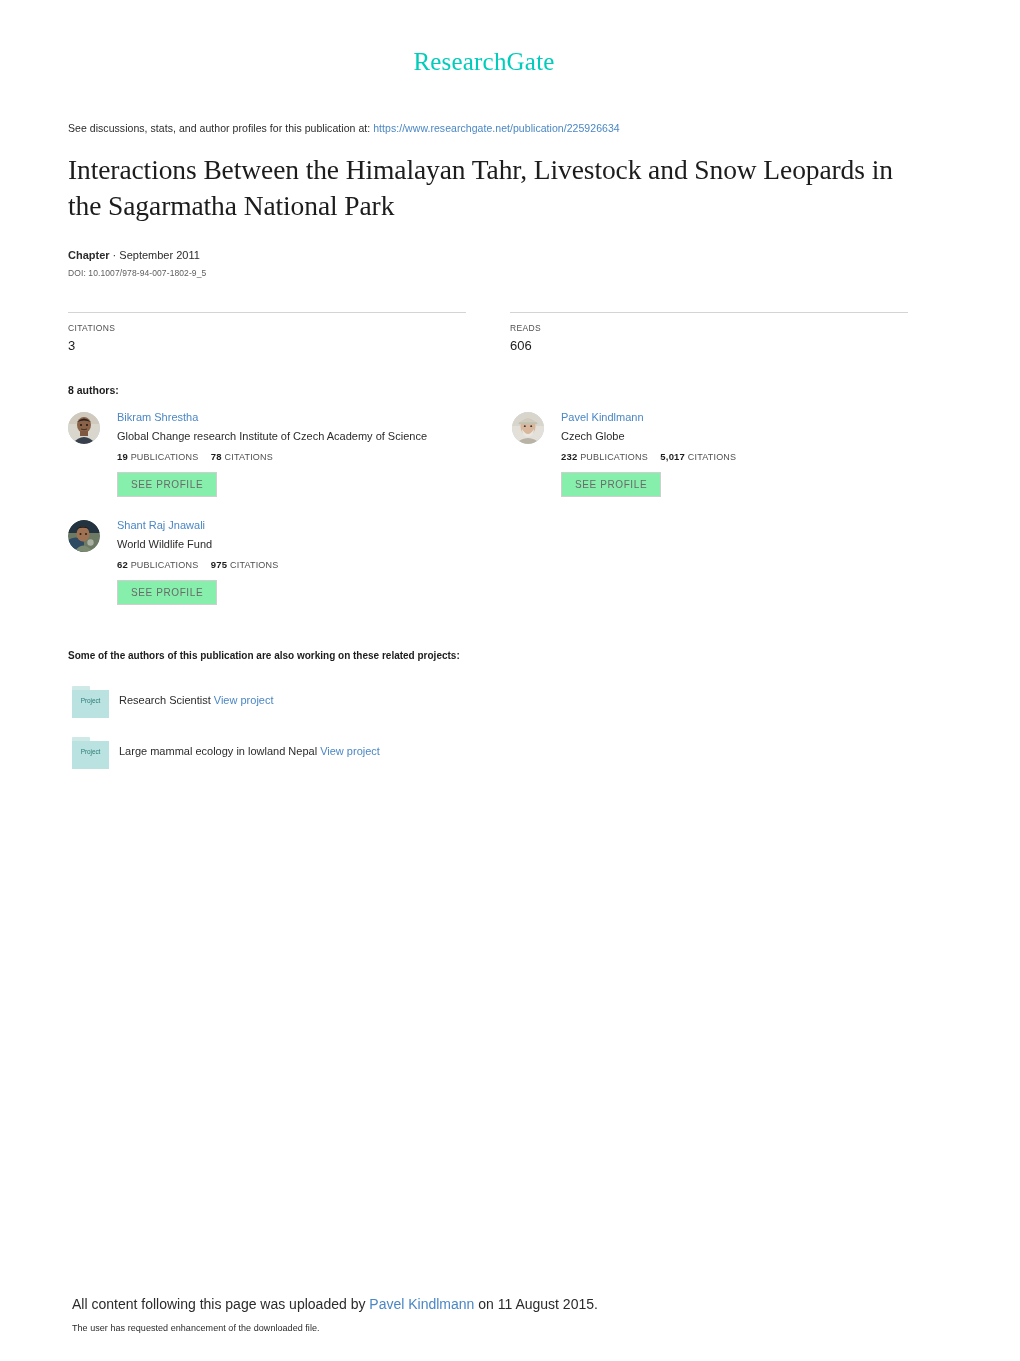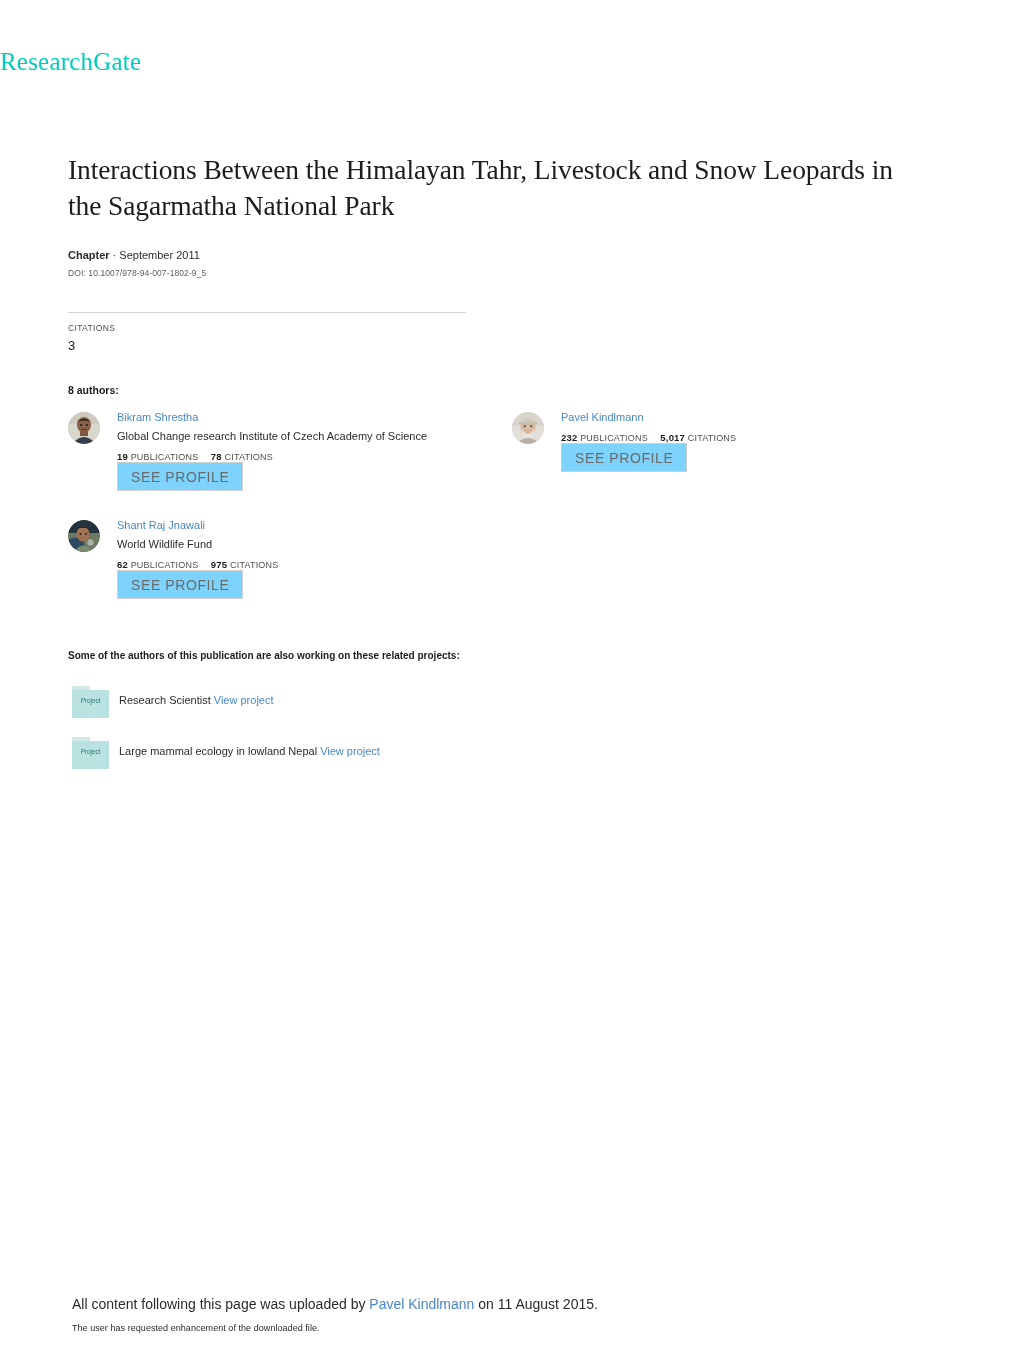--- a/index.html
+++ b/index.html
@@ -21,21 +21,21 @@
     overflow: hidden;
     box-sizing: border-box;
   }
 
   
   .brand-row {
     position: absolute;
     top: 48px;
     left: 0;
     right: 52px;
-    text-align: left;
+    text-align: center;
   }
   .brand-logo {
     font-family: "Liberation Serif", serif;
     font-size: 25px;
     letter-spacing: 0.2px;
     color: #00ccbb;
     display: inline-block;
   }
 
   
@@ -183,25 +183,26 @@
   .author-metrics b {
     color: #1c1c1c;
     font-size: 9.5px;
     font-weight: bold;
   }
   .author-metrics .metric-gap {
     display: inline-block;
     width: 7px;
   }
   .see-profile-btn {
+    margin-top: 10px;
     display: inline-block;
     border: 1px solid #cfcfcf;
-    background: #7dd3fc;
+    background: #86efac;
     color: #6a6a6a;
-    font-size: 14px;
+    font-size: 10px;
     letter-spacing: 0.6px;
     padding: 7px 13px 6px 13px;
     line-height: 1;
     cursor: pointer;
     font-family: "Liberation Sans", sans-serif;
   }
 
   
   .projects-heading {
     position: absolute;
@@ -292,33 +293,42 @@
 </style>
 </head>
 <body>
 
 <div class="page">
 
   <div class="brand-row">
     <span class="brand-logo">ResearchGate</span>
   </div>
 
+  <div class="discussions-line">
+    <span>See discussions, stats, and author profiles for this publication at:</span>
+    <span class="rg-link">https://www.researchgate.net/publication/225926634</span>
+  </div>
 
   <h1 class="pub-title">Interactions Between the Himalayan Tahr, Livestock and Snow Leopards in the Sagarmatha National Park</h1>
 
   <div class="pub-type-row">
     <span class="type-label">Chapter</span><span> · </span><span>September 2011</span>
   </div>
   <div class="pub-doi">DOI: 10.1007/978-94-007-1802-9_5</div>
 
   <div class="stats-wrap">
     <div class="stat-col left">
       <div class="stat-rule"></div>
       <div class="stat-label">CITATIONS</div>
       <div class="stat-value">3</div>
+    </div>
+    <div class="stat-col right">
+      <div class="stat-rule"></div>
+      <div class="stat-label">READS</div>
+      <div class="stat-value">606</div>
     </div>
   </div>
 
   <div class="authors-heading">8 authors:</div>
 
   <div class="author-card pos-0">
     <div class="avatar">
       <svg width="32" height="32" viewBox="0 0 32 32" aria-hidden="true">
         <defs>
             <clipPath id="c0">
@@ -368,20 +378,21 @@
           <path d="M8.5 9.5 Q16 4 23.5 9.5 L24.5 11 L7.5 11 Z" fill="#cfcbbd"></path>
           <rect x="6.5" y="10.2" width="19" height="2.1" rx="1" fill="#c4c0b1"></rect>
           <path d="M10 17 Q16 27 22 17 Q22 24 16 25 Q10 24 10 17 Z" fill="#e9e7e1"></path>
           <ellipse cx="12.8" cy="14.2" rx="1" ry="0.9" fill="#3b332c"></ellipse>
           <ellipse cx="19.2" cy="14.2" rx="1" ry="0.9" fill="#3b332c"></ellipse>
         </g>
       </svg>
     </div>
     <div class="author-body">
       <div class="author-name">Pavel Kindlmann</div>
+      <div class="author-affil">Czech Globe</div>
       <div class="author-metrics">
         <b>232</b>
         <span>PUBLICATIONS</span>
         <span class="metric-gap"></span>
         <b>5,017</b>
         <span>CITATIONS</span>
       </div>
       <div class="see-profile-btn">SEE PROFILE</div>
     </div>
   </div>

